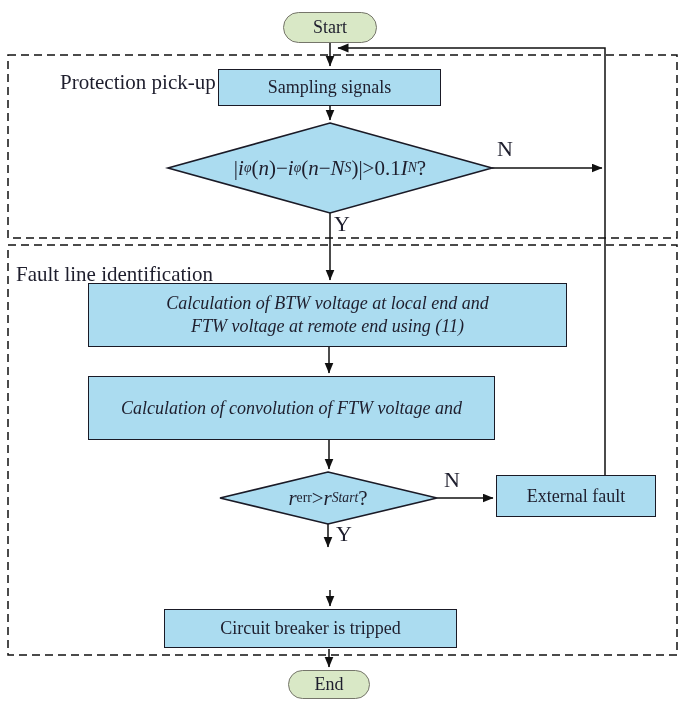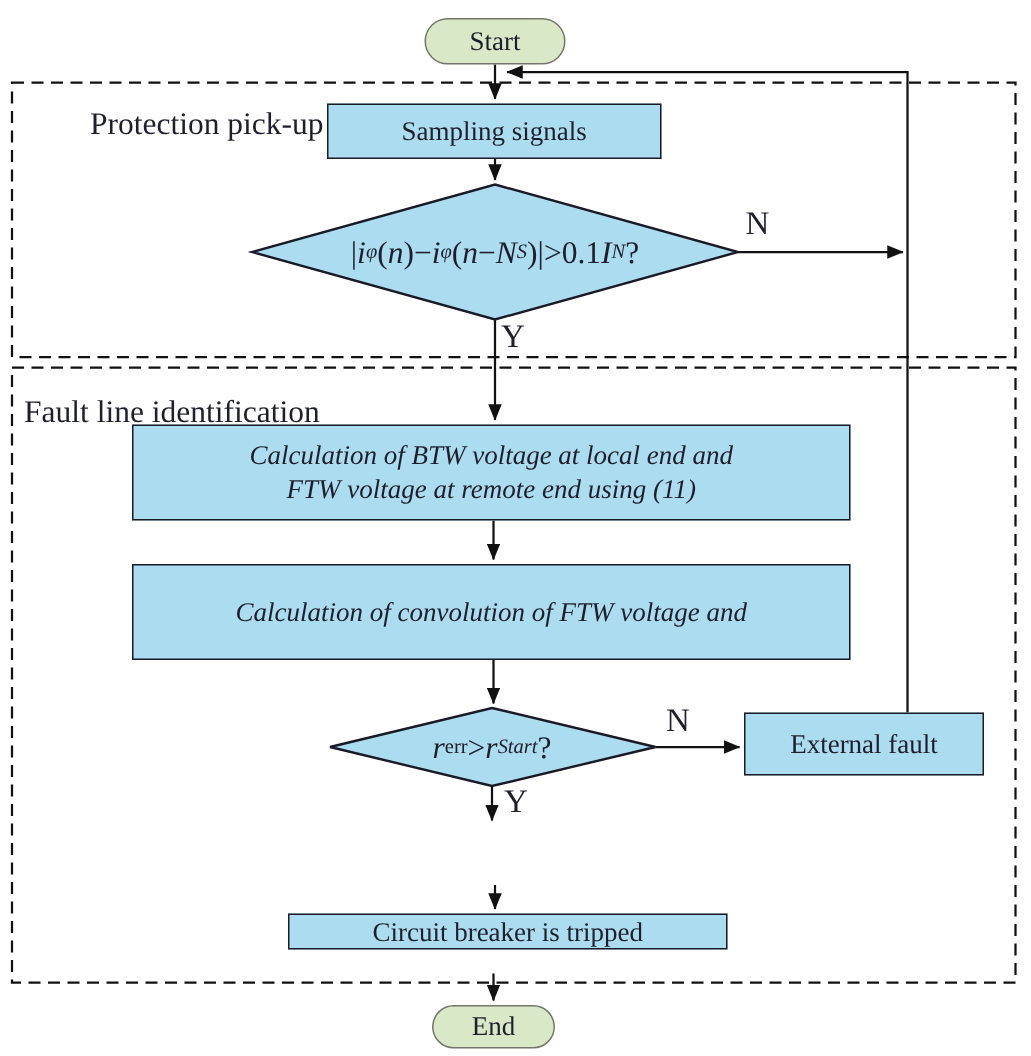--- a/index.html
+++ b/index.html
@@ -96,42 +96,42 @@
     </div>
 
   <div class="edge-label" style="left:497px; top:136px;">N</div>
   <div class="edge-label" style="left:334px; top:211px;">Y</div>
 
   <div class="box multiline" style="left:88px; top:283px; width:479px; height:64px;">
     <span>Calculation of BTW voltage at local end and</span>
     <span>FTW voltage at remote end using (11)</span>
   </div>
 
-  <div class="box multiline" style="left:88px; top:376px; width:479px; height:64px;">
+  <div class="box multiline" style="left:88px; top:376px; width:407px; height:64px;">
     <span>Calculation of convolution of FTW voltage and</span>
   </div>
 
   <div class="diamond-text" style="left:240px; top:483px; width:176px; height:30px;">
       <span class="rt-i">r</span>
       <span class="rt-sub">err</span>
       <span>&gt;</span>
       <span class="rt-i">r</span>
       <span class="rt-subi">Start</span>
       <span>?</span>
     </div>
 
   <div class="edge-label" style="left:444px; top:467px;">N</div>
   <div class="edge-label" style="left:336px; top:521px;">Y</div>
 
   <div class="box" style="left:496px; top:475px; width:160px; height:42px;">
     <span>External fault</span>
   </div>
 
 
-  <div class="box" style="left:192px; top:609px; width:293px; height:24px;">
+  <div class="box" style="left:164px; top:609px; width:293px; height:39px;">
     <span>Circuit breaker is tripped</span>
   </div>
 
   <div class="box terminal" style="left:288px; top:670px; width:82px; height:29px;">
     <span>End</span>
   </div>
 
 </div>
 
 </body></html>

